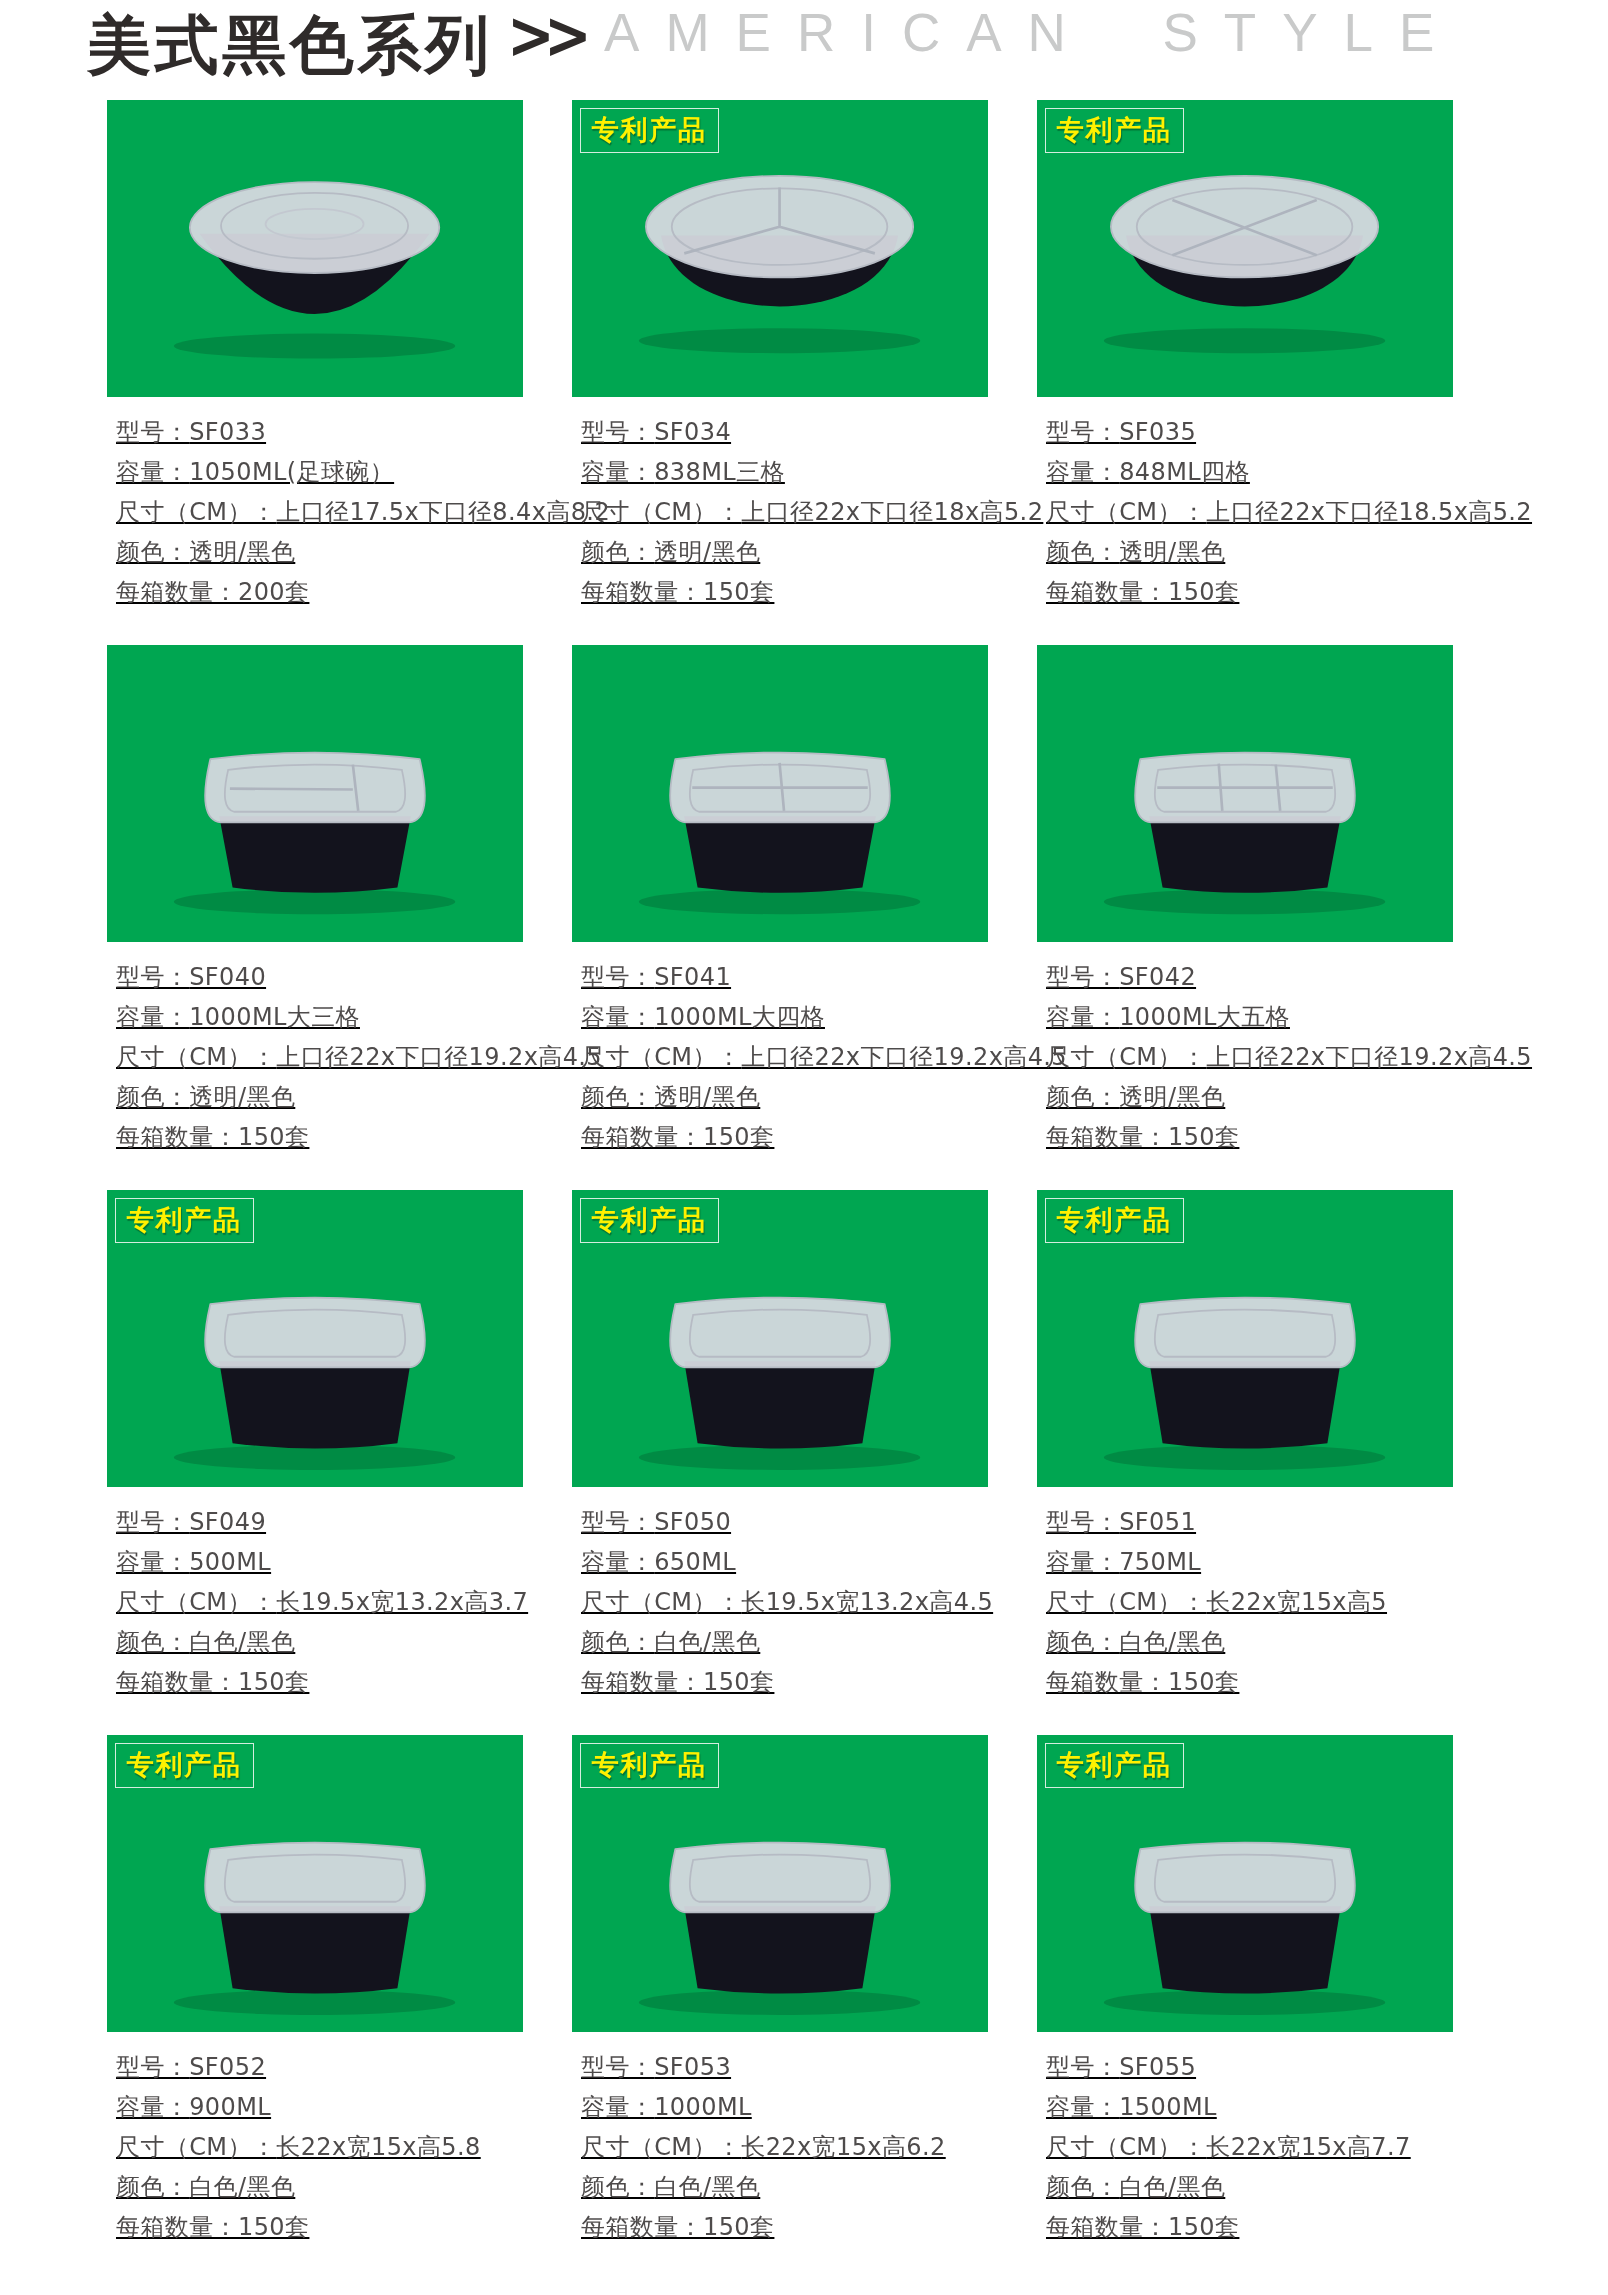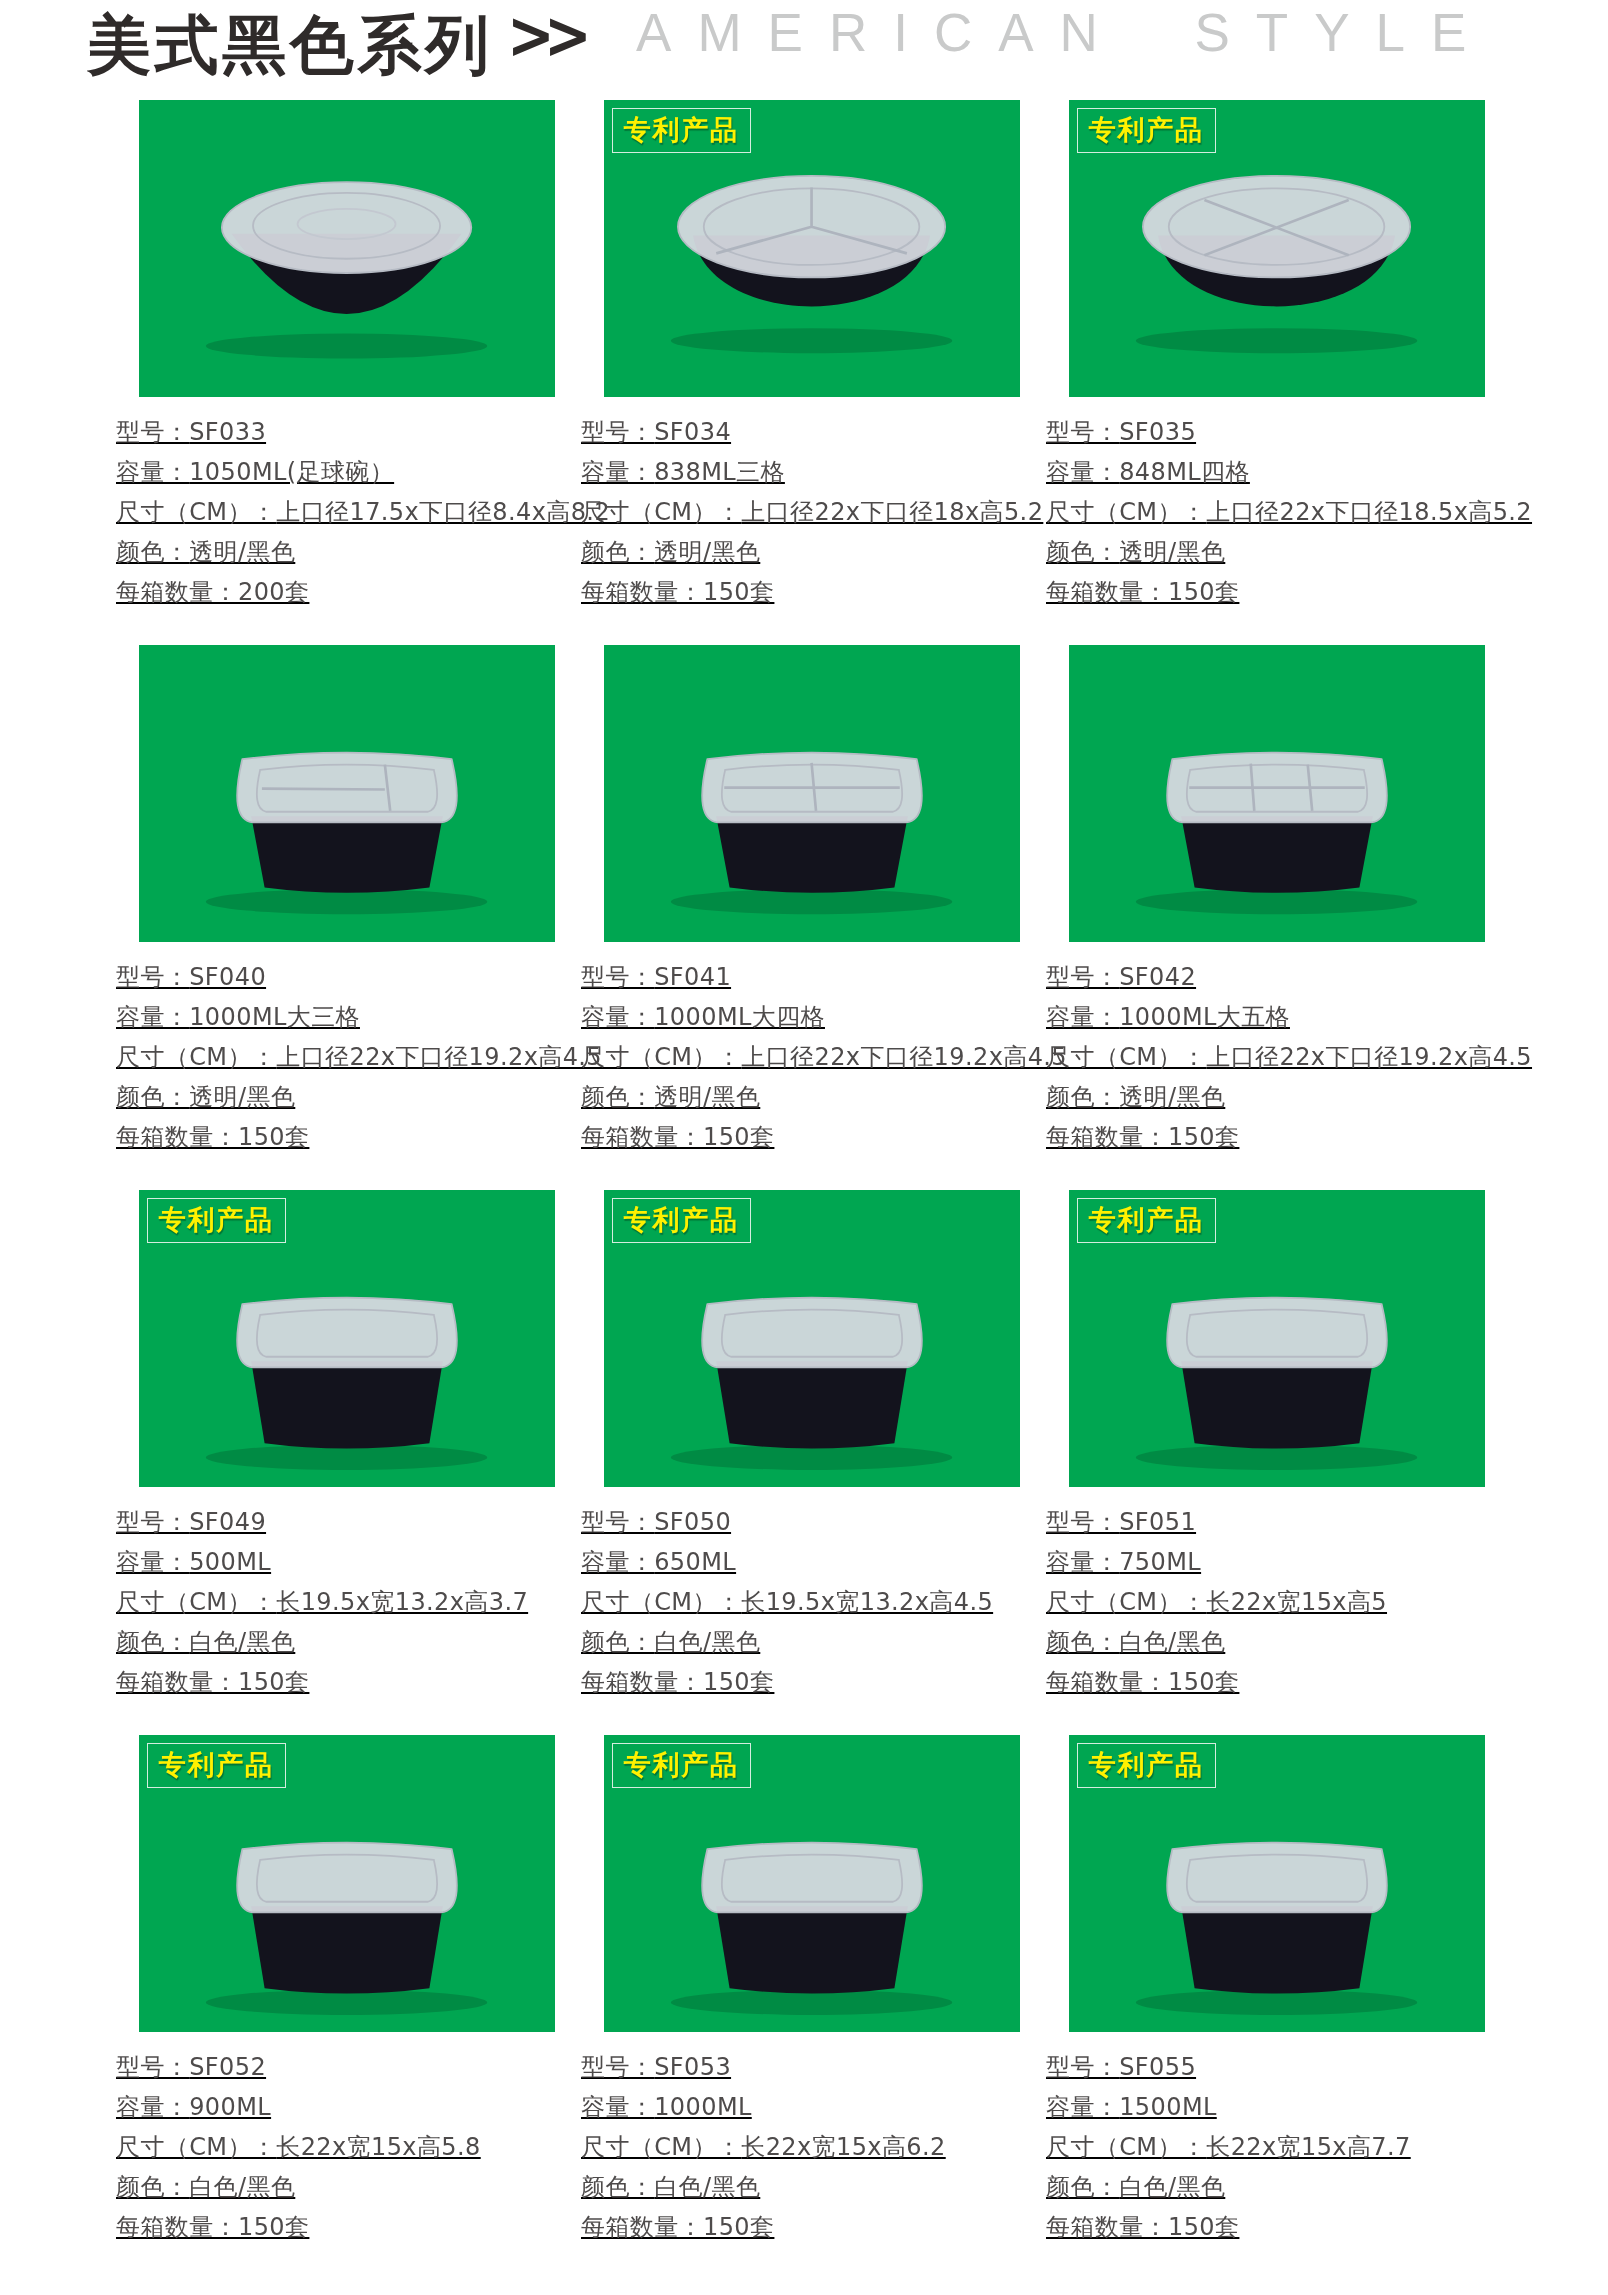--- a/index.html
+++ b/index.html
@@ -21,35 +21,33 @@
     font-size:64px; font-weight:bold; color:#2f2b2a; letter-spacing:3.6px;
   }
   .title-arrows {
     font-size:57px; font-weight:900; color:#2f2b2a;
     letter-spacing:-10.7px; margin:0 23px 0 14.3px; transform:scaleY(1.15);
   }
   .title-en {
     font-family:"Liberation Sans",sans-serif;
     font-size:53px; color:#c9caca; letter-spacing:26px; word-spacing:30px;
     font-weight:400;
-    margin-left:32px;
   }
   
   .grid {
     position:absolute; top:100px; left:107px;
     display:grid;
     grid-template-columns:repeat(3,416px);
     grid-auto-rows:545px;
     column-gap:49px;
   }
   .cell { position:relative; width:416px; }
   .photo {
     position:relative; width:416px; height:297px;
     background:var(--green,#00A651);
-    margin-left:32px;
   }
   .photo svg { position:absolute; inset:0; width:100%; height:100%; }
   .badge {
     position:absolute; top:8px; left:8px; z-index:2;
     border:1.8px solid rgba(235,245,238,0.9);
     color:var(--badge-yellow,#FFF100);
     font-size:27px; font-weight:bold; letter-spacing:1.8px;
     padding:2.7px 10.7px 4.5px 10.7px;
     text-shadow:0.9px 1.8px 0.9px rgba(0,60,25,0.45);
   }

